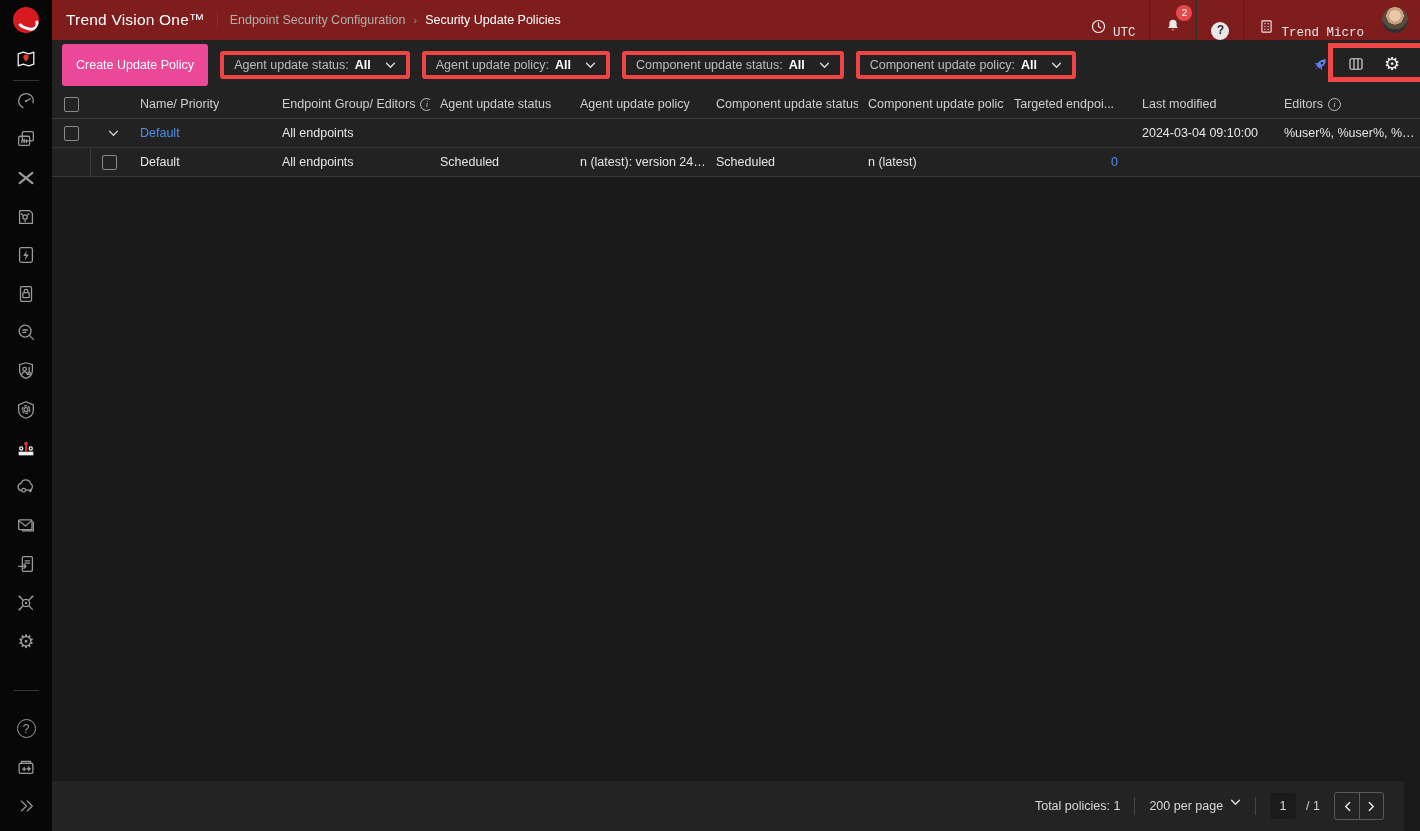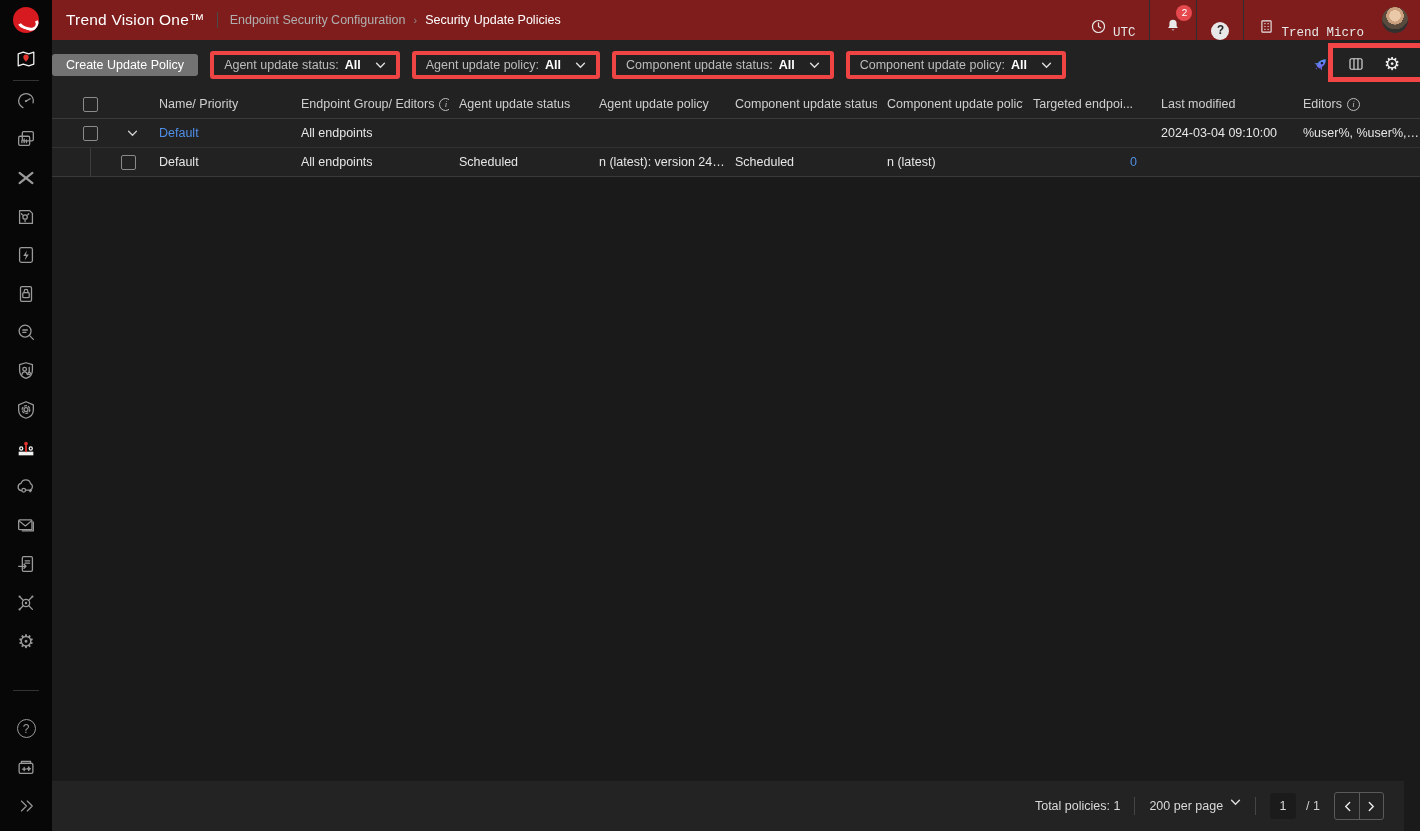--- a/index.html
+++ b/index.html
@@ -37,36 +37,36 @@
   .tenant-label { font-size:12.5px; color:#e8e8e8; }
   .badge { position:absolute; top:5px; right:4px; min-width:16px; height:16px; border-radius:8px; background:#e5484d;
            color:#fff; font-size:10px; display:flex; align-items:center; justify-content:center; padding:0 4px; }
   .q-circ { width:18px; height:18px; border-radius:50%; background:#e8e8e8; color:#262626; font-weight:700;
             font-size:12px; display:flex; align-items:center; justify-content:center; }
   .avatar { width:26px; height:26px; border-radius:50%; margin:0 12px 0 4px;
             background:radial-gradient(circle at 50% 34%, #e9c9a8 0 26%, #caa07e 27% 40%, #584a3c 41% 62%, #32302e 63% 100%); }
 
   
   .toolbar { position:absolute; left:52px; top:40px; right:0; height:50px; background:#222; display:flex; align-items:center; }
-  .btn-primary { margin-left:0; background:#737373; color:#fff; border:none; border-radius:3px;
-                 font-size:12.5px; height:22px; padding:0 14px; cursor:pointer; font-family:inherit; }
+  .btn-primary { margin-left:10px; background:#ec4899; color:#fff; border:none; border-radius:3px;
+                 font-size:12.5px; height:42px; padding:0 14px; cursor:pointer; font-family:inherit; }
   .filter { display:flex; align-items:center; gap:6px; border:4px solid #ef4444; border-radius:3px; height:28px;
             padding:0 10px; margin-left:12px; cursor:pointer; }
   .filter .flabel { font-size:12.5px; color:#bdbdbd; white-space:nowrap; }
   .filter .fvalue { font-size:12.5px; color:#fff; font-weight:700; }
   .filter svg { margin-left:8px; }
   .toolbar-actions { position:absolute; right:18px; top:14px; display:flex; align-items:center; gap:16px; }
   .ticon { width:20px; height:20px; display:flex; align-items:center; justify-content:center; cursor:pointer; }
   .annotation-box { position:absolute; left:1328px; top:43px; right:-8px; height:39px;
                     border:5px solid #f24545; z-index:9; pointer-events:none; }
 
   
   .table-area { position:absolute; left:52px; top:90px; right:0; background:#222; }
   .trow { display:grid; grid-template-columns:44px 34px 142px 158px 140px 136px 152px 146px 128px 142px minmax(0,1fr);
-          align-items:center; height:29px; position:relative;padding-left:19px; }
+          align-items:center; height:29px; position:relative; }
   .thead { border-bottom:1px solid #3a3a3a; }
   .thead .hcell { font-size:12.5px; color:#cfcfcf; padding-left:10px; white-space:nowrap; overflow:hidden;
                   text-overflow:ellipsis; display:flex; align-items:center; gap:5px; }
   .brow { border-bottom:1px solid #323232; font-size:12.5px; }
   .cell { padding-left:10px; white-space:nowrap; overflow:hidden; text-overflow:ellipsis; color:#e6e6e6; }
   .cell-right { text-align:right; padding-right:14px; }
   .link { color:#4f8fe8; cursor:pointer; }
   .cbox { width:15px; height:15px; border:1px solid #8a8a8a; border-radius:2px; margin-left:12px; cursor:pointer; background:transparent; }
   .cbox.inner { margin-left:6px; }
   .expander { display:flex; justify-content:center; cursor:pointer; }

